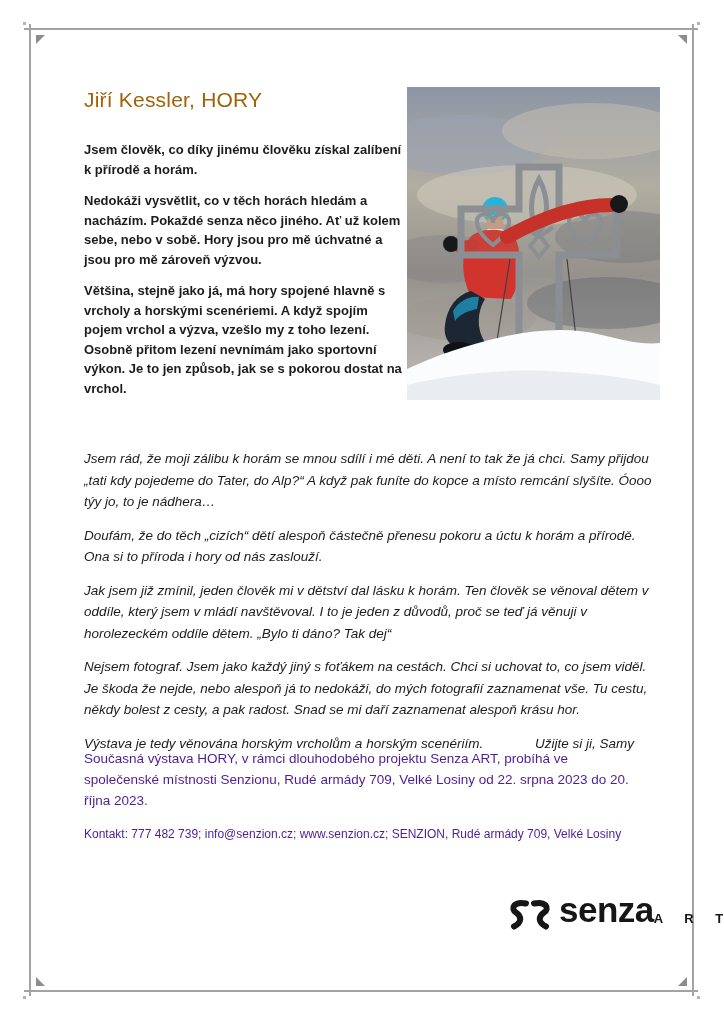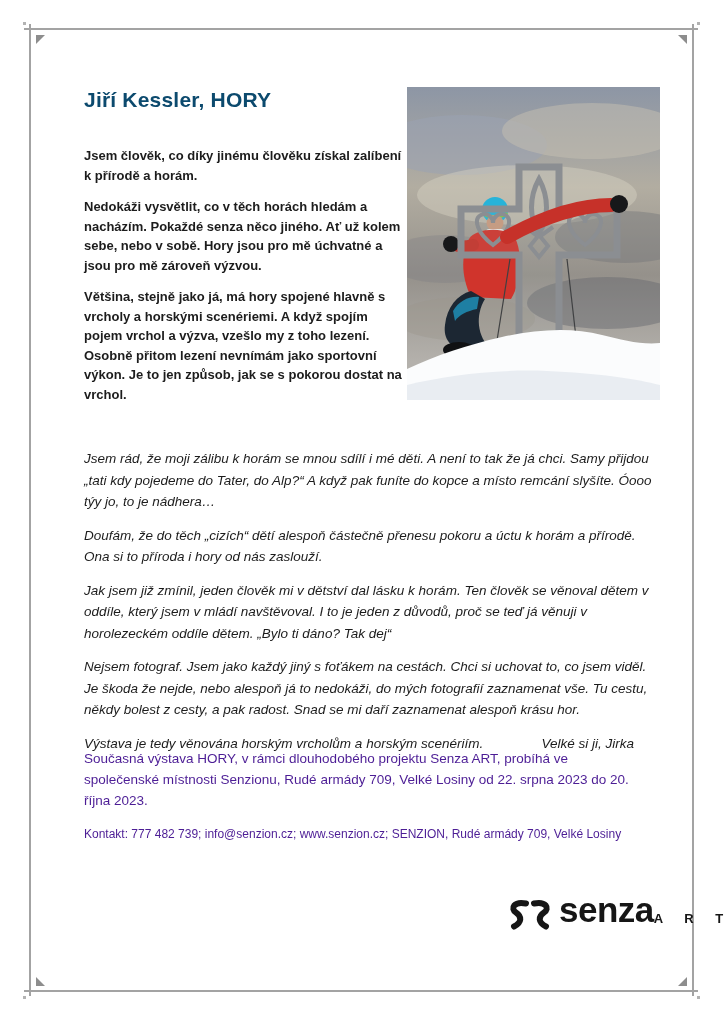--- a/index.html
+++ b/index.html
@@ -36,30 +36,30 @@
   .corner-dot.bl { left: 23px; top: 996px; }
   .corner-dot.br { left: 697px; top: 996px; }
 
   
   .title {
     position: absolute;
     left: 84px;
     top: 88px;
     margin: 0;
     font-size: 21px;
-    font-weight: 700;
+    font-weight: 400;
     letter-spacing: 0.2px;
-    color: #0c4a6e;
+    color: #a16207;
   }
 
   
   .intro {
     position: absolute;
     left: 84px;
-    top: 146px;
+    top: 140px;
     width: 322px;
   }
   .intro p {
     margin: 0 0 12px 0;
     font-size: 13px;
     line-height: 19.5px;
     font-weight: 700;
     color: #1c1c1c;
   }
 
@@ -221,21 +221,21 @@
     </svg>
   </div>
 
   <div class="story">
     <p>Jsem rád, že moji zálibu k horám se mnou sdílí i mé děti. A není to tak že já chci. Samy přijdou „tati kdy pojedeme do Tater, do Alp?“ A když pak funíte do kopce a místo remcání slyšíte. Óooo týy jo, to je nádhera…</p>
     <p>Doufám, že do těch „cizích“ dětí alespoň částečně přenesu pokoru a úctu k horám a přírodě. Ona si to příroda i hory od nás zaslouží.</p>
     <p>Jak jsem již zmínil, jeden člověk mi v dětství dal lásku k horám. Ten člověk se věnoval dětem v oddíle, který jsem v mládí navštěvoval. I to je jeden z důvodů, proč se teď já věnuji v horolezeckém oddíle dětem. „Bylo ti dáno? Tak dej“</p>
     <p>Nejsem fotograf. Jsem jako každý jiný s foťákem na cestách. Chci si uchovat to, co jsem viděl. Je škoda že nejde, nebo alespoň já to nedokáži, do mých fotografií zaznamenat vše. Tu cestu, někdy bolest z cesty, a pak radost. Snad se mi daří zaznamenat alespoň krásu hor.</p>
     <p class="closing">
       <span class="left">Výstava je tedy věnována horským vrcholům a horským scenériím.</span>
-      <span class="right">Velké si ji, Jirka</span>
+      <span class="right">Užijte si ji, Samy</span>
     </p>
   </div>
 
   <div class="info">
     <p>Současná výstava HORY, v rámci dlouhodobého projektu Senza ART, probíhá ve společenské místnosti Senzionu, Rudé armády 709, Velké Losiny od 22. srpna 2023 do 20. října 2023.</p>
     <p class="contact">Kontakt: 777 482 739; info@senzion.cz; www.senzion.cz; SENZION, Rudé armády 709, Velké Losiny</p>
   </div>
 
   <div class="logo">
     <svg class="logo-mark" viewBox="0 0 96 70" xmlns="http://www.w3.org/2000/svg">

